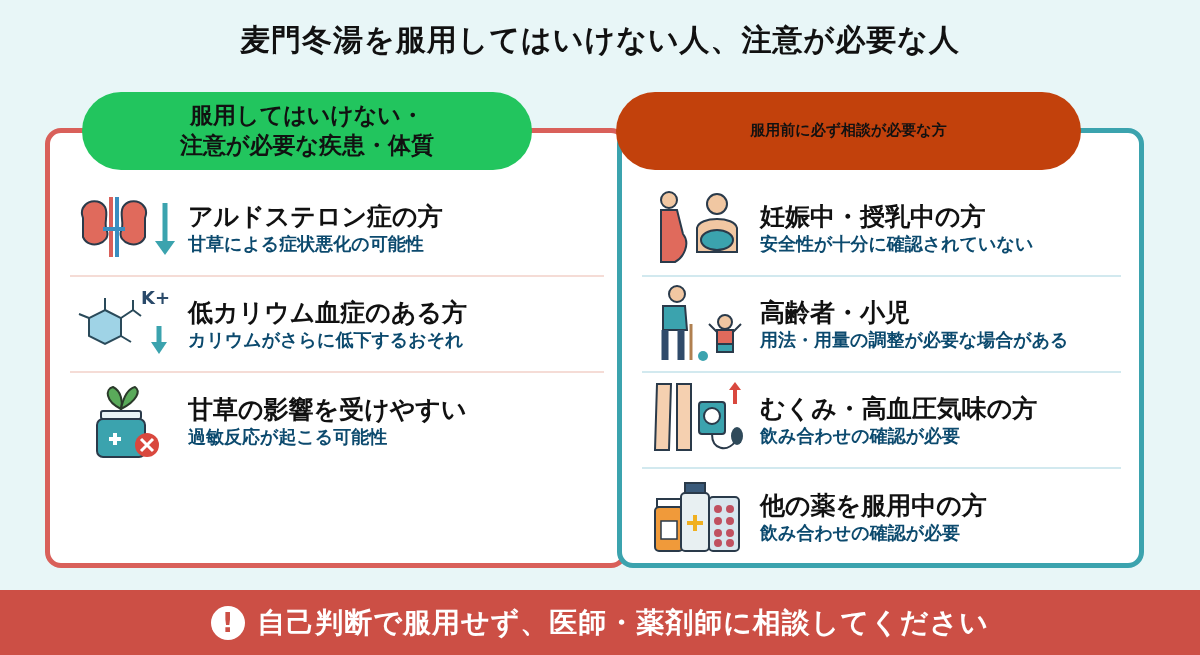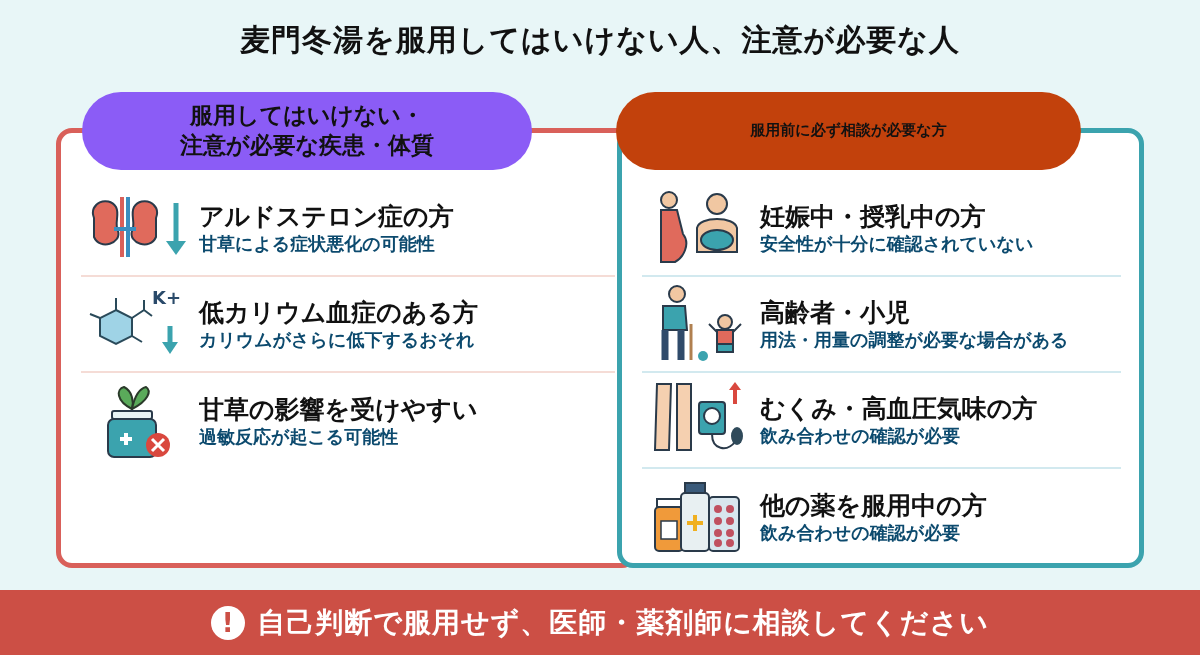--- a/index.html
+++ b/index.html
@@ -11,28 +11,28 @@
     position: relative;
   }
   .title {
     position: absolute; left: 0; top: 20px; width: 1200px;
     text-align: center; font-size: 30px; font-weight: bold; letter-spacing: 1px;
   }
   .panel {
     position: absolute; top: 128px; height: 440px;
     background: #fff; border: 5px solid; border-radius: 16px;
   }
-  .panel.left { left: 56px; width: 582px; border-color: #d9605a; padding-left: 24px; }
+  .panel.left { left: 45px; width: 582px; border-color: #d9605a; padding-left: 24px; }
   .panel.right { left: 617px; width: 527px; border-color: #3ba3ae; }
   .pill {
     position: absolute; border-radius: 44px; text-align: center;
     font-weight: bold; display: flex; align-items: center; justify-content: center;
     flex-direction: column; line-height: 1.3;
   }
-  .pill.left { left: 82px; top: 92px; width: 450px; height: 78px; background: #8b5cf6; font-size: 23px; }
+  .pill.left { left: 82px; top: 92px; width: 450px; height: 78px; background: #22c55e; font-size: 23px; }
   .pill.right { left: 616px; top: 92px; width: 465px; height: 78px; background: #c2410c; font-size: 15px; }
   .items { position: absolute; top: 48px; left: 20px; right: 18px; }
   .item {
     height: 96px; display: flex; align-items: center;
     border-bottom: 2px solid;
   }
   .panel.left .item { border-color: #f5dcd6; }
   .panel.right .item { border-color: #d2e9ef; }
   .item:last-child { border-bottom: none; }
   .icon { width: 110px; height: 86px; flex: none; display: flex; align-items: center; justify-content: center; }

